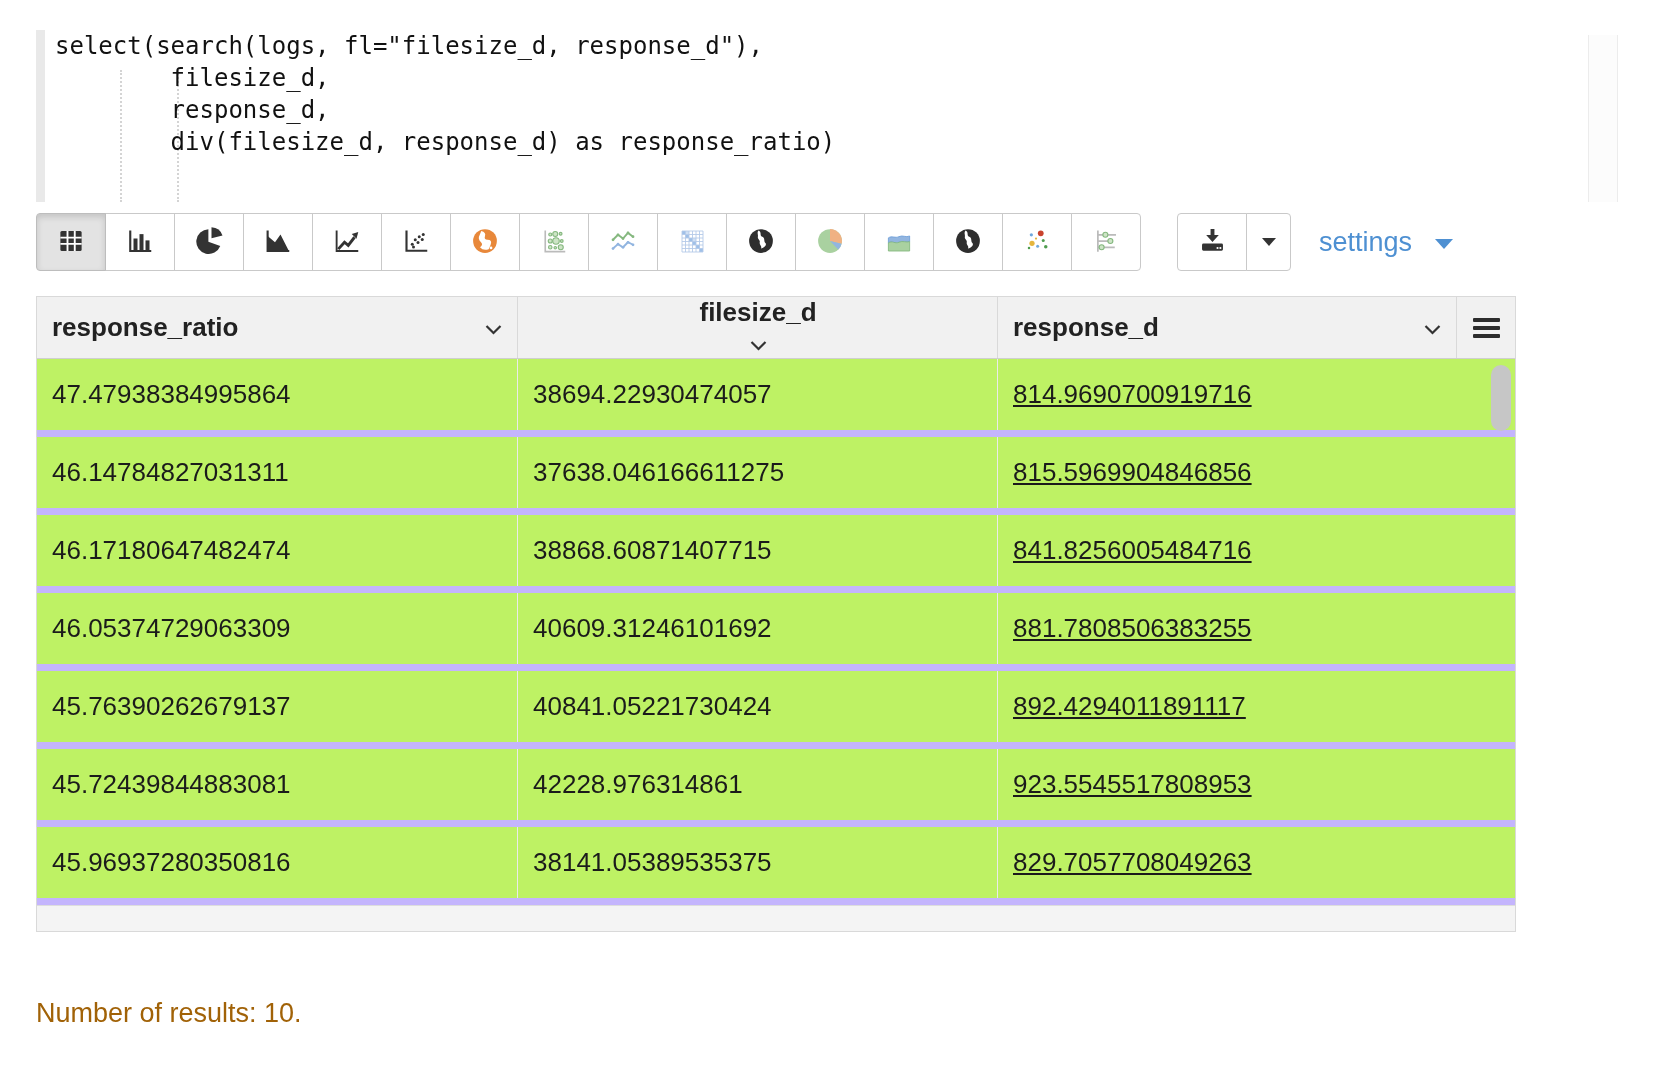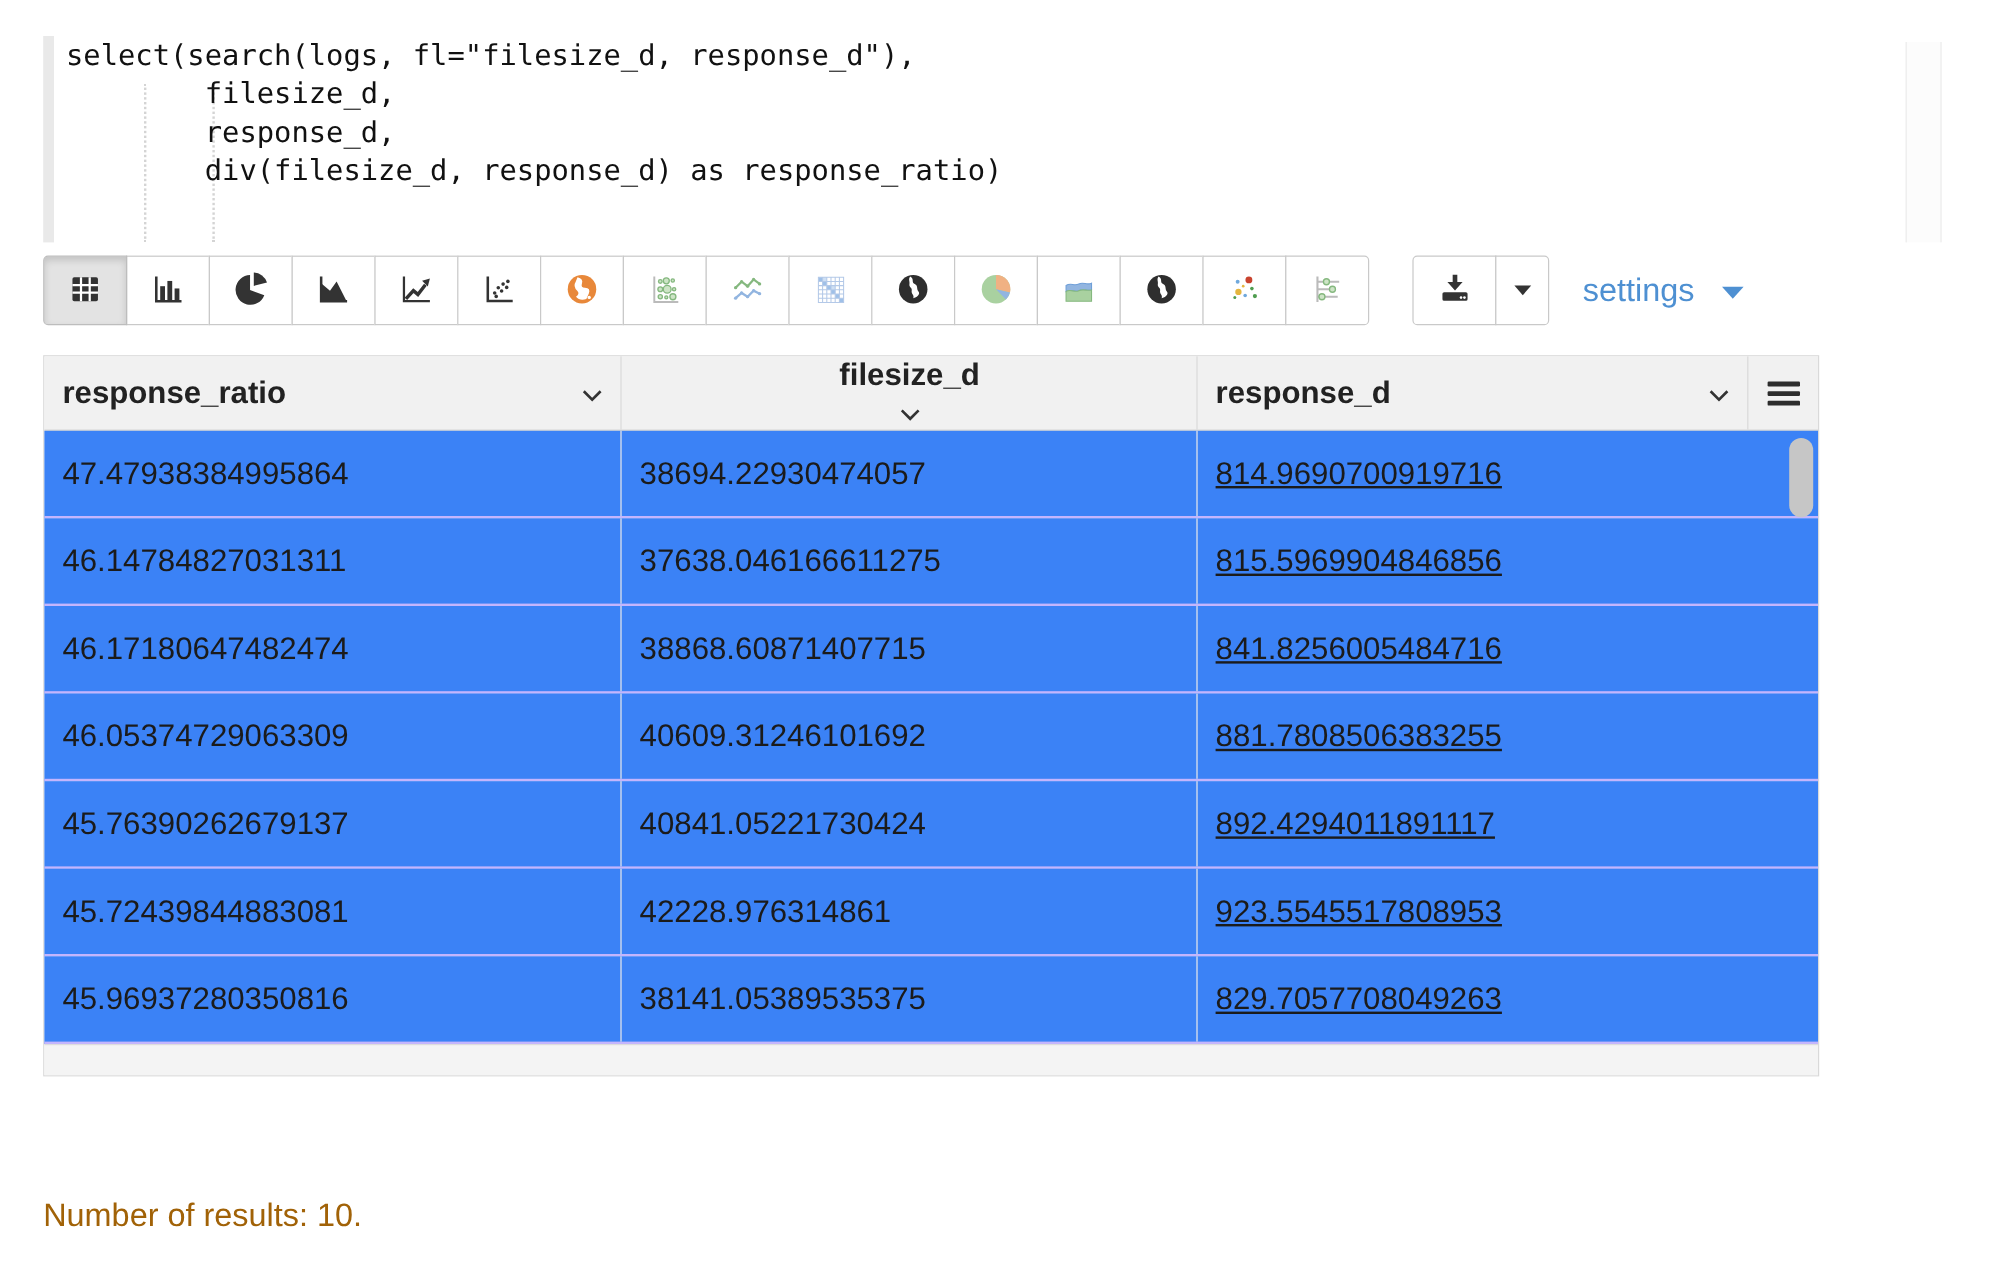--- a/index.html
+++ b/index.html
@@ -58,21 +58,21 @@
   .th.c0{width:481px;}
   .th.c1{width:480px;flex-direction:column;}
   .th.c2{flex:1;}
   .th-menu{
     width:58px;display:flex;align-items:center;justify-content:center;
     box-sizing:border-box;cursor:pointer;
   }
   .hamburger{display:flex;flex-direction:column;gap:4px;}
   .hamburger span{display:block;width:27px;height:4px;background:#2d2d2d;border-radius:1px;}
   .tbody{position:relative;}
-  .tr{display:flex;height:71px;border-bottom:2px solid #c4b5fd;background:#3b82f6;}
+  .tr{display:flex;height:71px;border-bottom:7px solid #c4b5fd;background:#bef264;}
   .td{
     display:flex;align-items:center;padding:0 15px;
     font-size:26px;color:#1b1b1b;border-right:1px solid #eaeaea;box-sizing:border-box;
     white-space:nowrap;overflow:hidden;
   }
   .td.c0{width:481px;}
   .td.c1{width:480px;}
   .td.c2{flex:1;border-right:none;text-decoration:underline;}
   .tbody-thumb{
     position:absolute;top:6px;right:4px;width:20px;height:66px;

